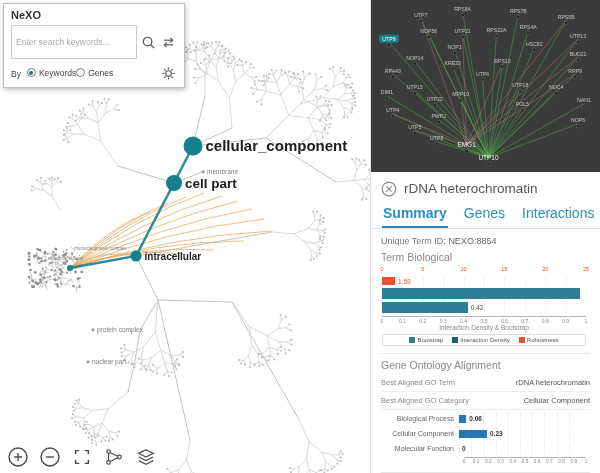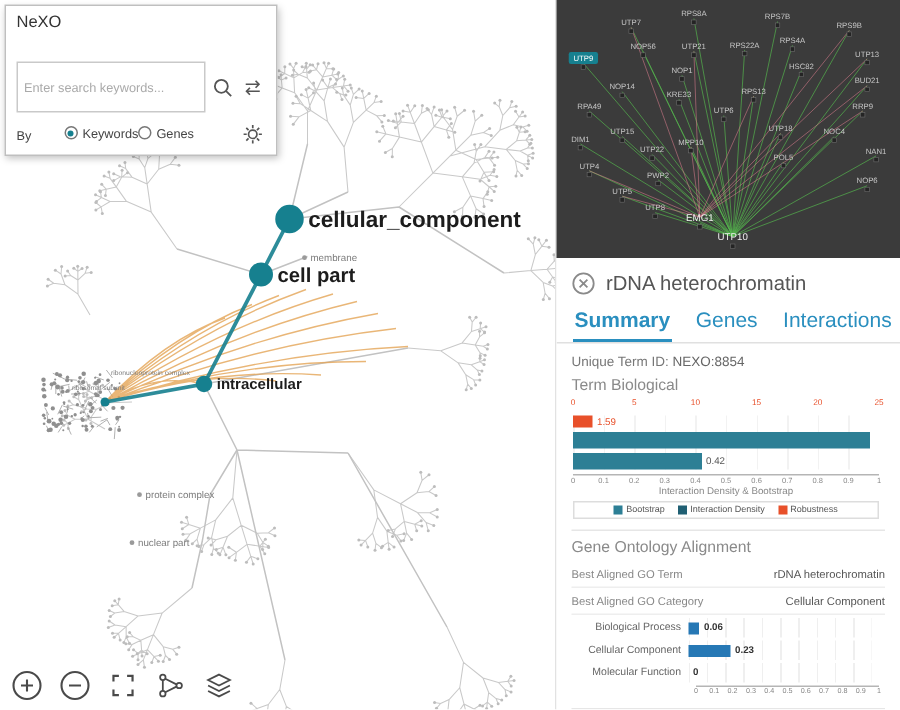--- a/index.html
+++ b/index.html
@@ -3,26 +3,26 @@
 <meta charset="utf-8">
 <style>
   *{box-sizing:border-box;margin:0;padding:0}
   html,body{width:600px;height:473px;overflow:hidden}
   body{font-family:"Liberation Sans",sans-serif;background:#fff}
   .app{width:600px;height:473px;display:flex;overflow:hidden}
   
   .left{position:relative;width:370px;height:473px;background:#fff;flex:none;overflow:hidden}
   #tree-svg{position:absolute;left:0;top:0;width:370px;height:473px}
   .search-panel{position:absolute;top:3px;left:3px;width:182px;background:#fff;border:1px solid #bfbfbf;box-shadow:1px 2px 5px rgba(0,0,0,.25);padding:5px 7px;z-index:3}
-  .sp-title{font-size:11px;font-weight:normal;color:#333;margin-bottom:20px}
+  .sp-title{font-size:11px;font-weight:bold;color:#333;margin-bottom:4px}
   .sp-row{display:flex;align-items:center;gap:3px}
   .sp-row input{flex:1;min-width:0;height:17px;font-size:8.5px;padding:16px 4px;border:1px solid #c9c9c9;color:#333;outline:none}
   .sp-row input::placeholder{color:#aaa}
   .icon-btn{background:none;border:none;width:17px;height:17px;padding:0;cursor:pointer;display:flex;align-items:center;justify-content:center}
-  .sp-row2{display:flex;align-items:center;gap:22px;margin-top:6px;font-size:8.5px;color:#444}
+  .sp-row2{display:flex;align-items:center;gap:6px;margin-top:6px;font-size:8.5px;color:#444}
   .radio{display:inline-flex;align-items:center;gap:3px;cursor:pointer}
   .rdot{width:9px;height:9px;border:1px solid #777;border-radius:50%;display:inline-block;position:relative;background:#fff}
   .radio.sel .rdot::after{content:"";position:absolute;left:1.5px;top:1.5px;right:1.5px;bottom:1.5px;background:#16808f;border-radius:50%}
   .gear-wrap{margin-left:auto}
   .nav-toolbar{position:absolute;left:6px;bottom:4px;display:flex;gap:8px;align-items:center;z-index:3}
   .tb-btn{background:none;border:none;padding:0;cursor:pointer;width:24px;height:24px;display:flex;align-items:center;justify-content:center}
   
   .right{width:230px;flex:none;display:flex;flex-direction:column;border-left:1px solid #e2e2e2}
   .network-panel{height:172px;background:#3b3b3b;flex:none}
   #net-svg{width:100%;height:100%;display:block}

